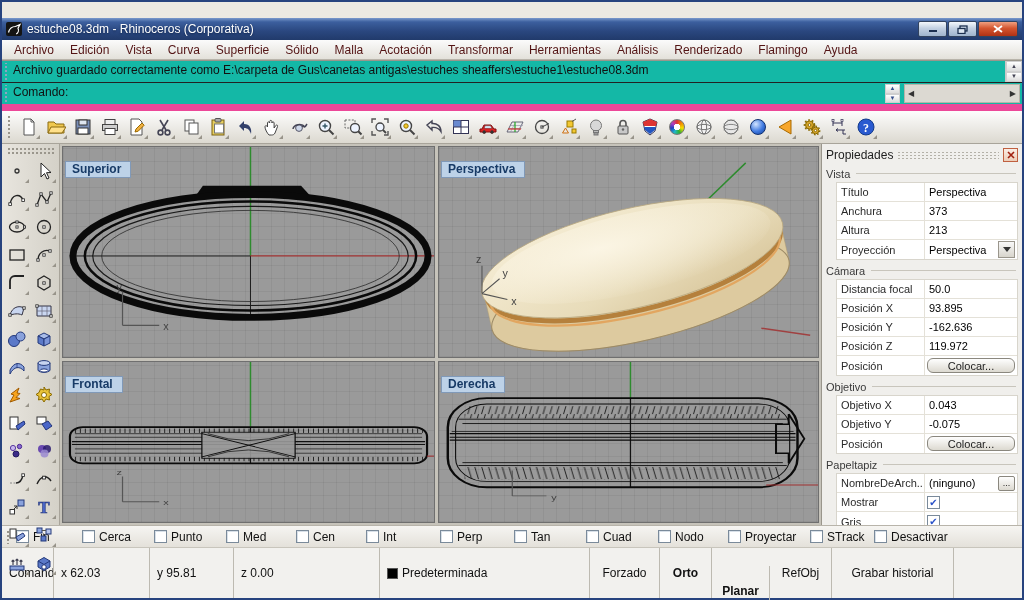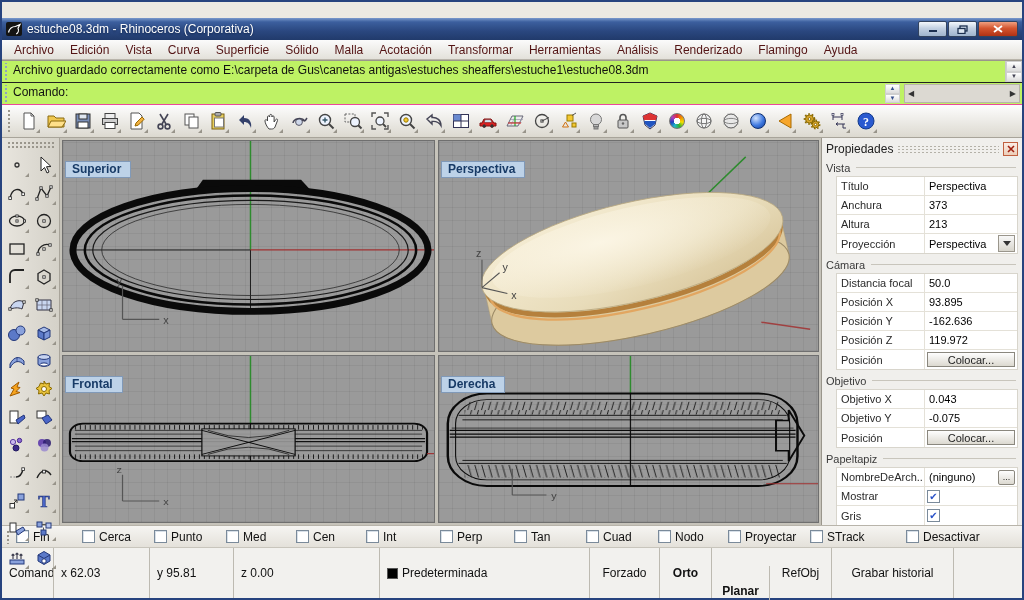--- a/index.html
+++ b/index.html
@@ -17,21 +17,21 @@
   .wb{width:29px;height:16px;border:1px solid #32435f;border-radius:2px;display:flex;align-items:center;justify-content:center;
     background:linear-gradient(#f4f8fc,#c2d0e2 45%,#9fb4cd);padding:0;cursor:default;}
   .wb.close{width:40px;background:linear-gradient(#f0a080,#d4552f 45%,#b03214);}
 
   
   .menubar{height:20px;flex:0 0 20px;display:flex;align-items:center;padding-left:4px;
     background:linear-gradient(#fbfbfb,#e3e1da);border-bottom:1px solid #b8b4aa;}
   .menu-item{padding:2px 8px;color:#531414;white-space:nowrap;}
 
   
-  .cmdarea{flex:0 0 42px;background:#bef264;border-top:1px solid #9a968c;border-bottom:1px solid #ec4899;
+  .cmdarea{flex:0 0 42px;background:#14b8a6;border-top:1px solid #9a968c;border-bottom:7px solid #ec4899;
     display:flex;flex-direction:column;font-size:12px;}
   .cmd-row{display:flex;align-items:stretch;height:21px;}
   .gripdots{width:6px;background-image:radial-gradient(#8fa3c0 1px,transparent 1.2px);background-size:4px 4px;background-position:1px 2px;margin:2px 1px;}
   .cmd-text{flex:1;padding:2px 3px;white-space:nowrap;overflow:hidden;color:#111;}
   .cmd-divider{height:0;border-top:1px solid #222;}
   .vscroll{width:17px;display:flex;flex-direction:column;border-left:1px solid #c8c8c8;}
   .tiny-btn{flex:1;font-size:6px;line-height:5px;padding:0;border:1px solid #cfcfcf;background:linear-gradient(#fff,#dcdcdc);color:#445;}
   .spin{width:15px;display:flex;flex-direction:column;margin:1px 2px;}
   .spin .tiny-btn{color:#35508c;}
   .hscroll{width:116px;display:flex;justify-content:space-between;align-items:center;background:#dcd9d2;border:1px solid #b8b4aa;margin:1px 2px;padding:0 3px;font-size:8px;color:#333;}
@@ -57,42 +57,42 @@
   .sbtn{position:relative;width:27px;height:28px;border:1px solid transparent;background:transparent;padding:2px;display:flex;align-items:center;justify-content:center;}
   .sbtn::after{content:"";position:absolute;right:1px;bottom:1px;border-left:4px solid transparent;border-bottom:4px solid #98948a;}
 
   .viewports{flex:1;display:grid;grid-template-columns:373px 1fr;grid-template-rows:212px 1fr;
     gap:3px;background:#c6c3ba;padding:2px;min-width:0;}
   .viewport{position:relative;border:1px solid #6f6f6f;background-color:#9a9a9a;overflow:hidden;
     background-image:
       repeating-linear-gradient(0deg,rgba(0,0,0,.055) 0 1px,transparent 1px 13px),
       repeating-linear-gradient(90deg,rgba(0,0,0,.055) 0 1px,transparent 1px 13px);}
   .viewport svg{position:absolute;inset:0;width:100%;height:100%;}
-  .vp-label{position:absolute;top:20px;left:2px;background:#bdd2e8;border:1px solid #8099b8;
+  .vp-label{position:absolute;top:14px;left:2px;background:#bdd2e8;border:1px solid #8099b8;
     color:#173a66;font-weight:bold;font-size:12px;padding:0 9px 1px 6px;z-index:2;}
 
   
   .props{flex:0 0 201px;background:#f0efec;border-left:1px solid #9a968c;padding:2px 4px;overflow:hidden;font-size:11px;}
   .props-header{display:flex;align-items:center;height:17px;margin-bottom:2px;}
   .props-title{color:#222;font-size:12px;white-space:nowrap;}
   .drag-texture{flex:1;height:8px;margin:0 4px;background-image:radial-gradient(#b4b1a8 1px,transparent 1.2px);background-size:4px 3px;}
   .props-close{width:15px;height:14px;border:1px solid #c06040;background:linear-gradient(#fbeee6,#eccdb8);
     display:flex;align-items:center;justify-content:center;padding:0;}
   .prop-sec-head{display:flex;align-items:center;height:17px;margin-top:2px;}
   .prop-sec-name{color:#3a3a3a;white-space:nowrap;}
   .prop-sec-line{flex:1;height:1px;background:#c8c5bc;margin:0 2px 0 6px;}
   .prop-table{margin-left:10px;border:1px solid #d8d5cc;background:#fff;}
   .prop-row{display:flex;height:19px;border-bottom:1px solid #e4e1d8;align-items:center;}
   .prop-row:last-child{border-bottom:none;}
   .prop-label{width:88px;padding:8px 4px;color:#2a2a2a;border-right:1px solid #e4e1d8;white-space:nowrap;overflow:hidden;align-self:stretch;display:flex;align-items:center;}
   .prop-valwrap{flex:1;display:flex;align-items:center;padding:0 2px;min-width:0;}
   .prop-value{flex:1;padding:0 2px;color:#000;white-space:nowrap;overflow:hidden;}
   .dd-btn{width:17px;height:17px;border:1px solid #9a968c;background:linear-gradient(#f8f8f8,#d8d5cc);display:flex;align-items:center;justify-content:center;padding:0;}
   .dd-arrow{border-left:4px solid transparent;border-right:4px solid transparent;border-top:5px solid #333;}
-  .prop-btn{width:92px;height:15px;margin-left:auto;border:1px solid #8a877e;border-radius:0;
+  .prop-btn{width:92px;height:15px;margin-left:auto;border:1px solid #8a877e;border-radius:6px;
     background:linear-gradient(#fefefe,#dcd9d0);font-size:11px;color:#222;padding:0;font-family:"Liberation Sans",sans-serif;}
   .ellipsis-btn{width:17px;height:15px;border:1px solid #8a877e;border-radius:2px;background:linear-gradient(#fefefe,#dcd9d0);font-size:9px;padding:0;color:#222;}
   .prop-check{width:13px;height:13px;border:1px solid #7a8a9a;background:#fff;display:flex;align-items:center;justify-content:center;font-size:10px;color:#2a52c8;}
   .prop-check.checked::after{content:"\2714";}
 
   
   .osnap{flex:0 0 22px;display:flex;align-items:center;background:linear-gradient(#f6f5f2,#e4e1da);
     border-top:1px solid #b8b4aa;padding-left:4px;font-size:12px;color:#111;}
   .osnap-grip{width:5px;height:14px;margin-right:5px;background-image:radial-gradient(#9a968c 1px,transparent 1.2px);background-size:4px 4px;}
   .osnap-item{display:flex;align-items:center;gap:4px;}
@@ -1010,21 +1010,21 @@
         <span>Cuad</span>
       </span>
       <span class="osnap-item" style="width: 70px;">
         <span class="cb"></span>
         <span>Nodo</span>
       </span>
       <span class="osnap-item" style="width: 82px;">
         <span class="cb"></span>
         <span>Proyectar</span>
       </span>
-      <span class="osnap-item" style="width: 96px;">
+      <span class="osnap-item" style="width: 64px;">
         <span class="cb"></span>
         <span>STrack</span>
       </span>
       <span class="osnap-item" style="width: 92px;">
         <span class="cb"></span>
         <span>Desactivar</span>
       </span>
     </div>
 
   <div class="statusbar" id="statusbar">

